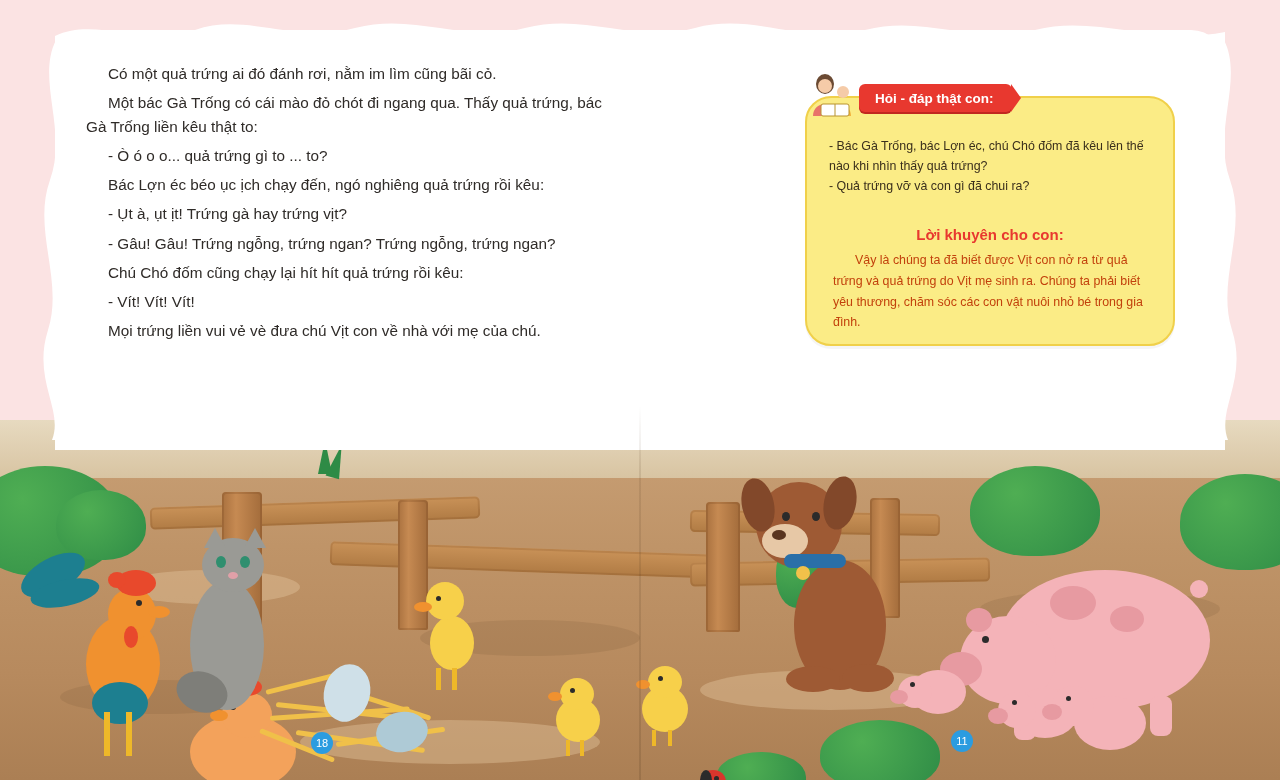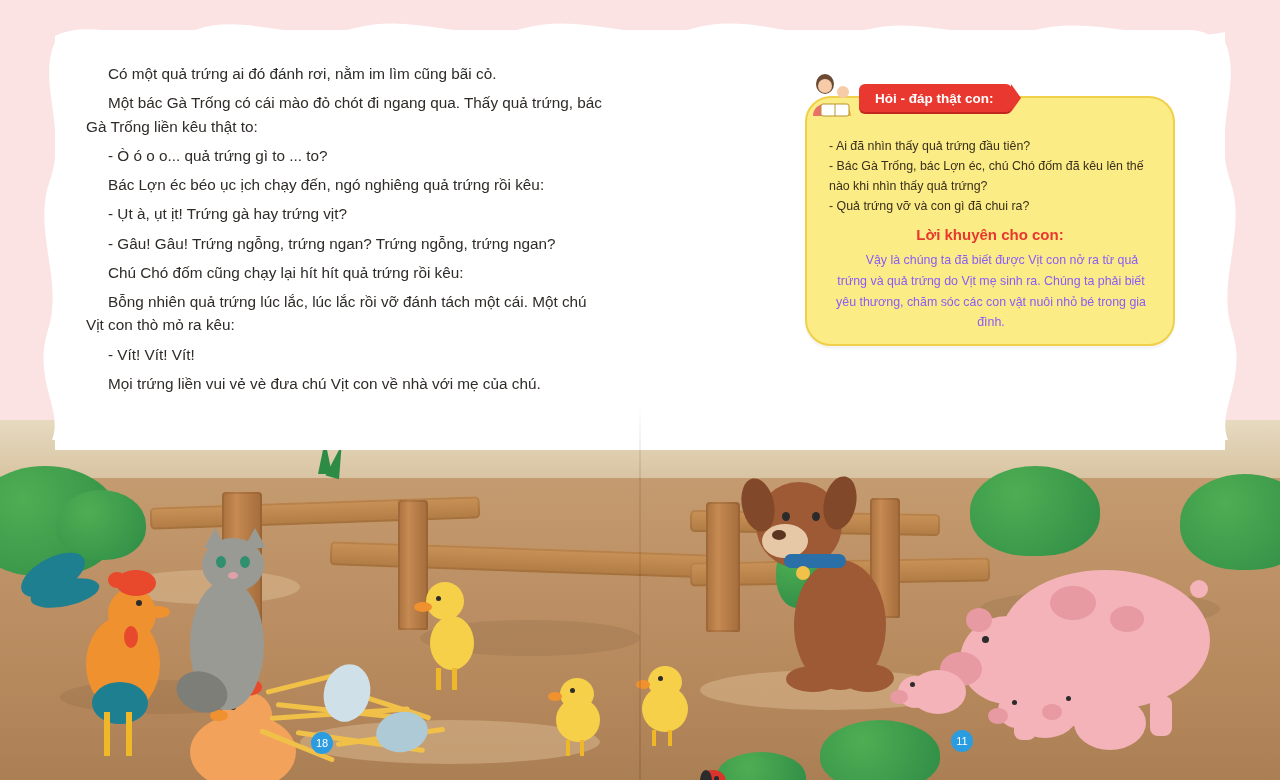--- a/index.html
+++ b/index.html
@@ -112,24 +112,24 @@
   .qa-questions { margin: 0; padding: 0; }
   .qa-advice-title {
     position: absolute; left: 0; right: 0; top: 128px;
     text-align: center;
     color: #e8382f;
     font-size: 15px;
     font-weight: bold;
   }
   .qa-advice-body {
     position: absolute; left: 26px; right: 24px; top: 152px;
-    text-align: center;
+    text-align: left;
     font-size: 12.4px;
     line-height: 1.68;
-    color: #8b5cf6;
+    color: #c2410c;
   }
   .qa-advice-body .first { padding-left: 22px; }
 
   
   .page-num {
     position: absolute;
     width: 22px; height: 22px;
     border-radius: 50%;
     background: #2b9ce0;
     color: #fff;
@@ -349,21 +349,20 @@
 
   <div class="story">
     <div class="story-body">
       <p class="ind">Có một quả trứng ai đó đánh rơi, nằm im lìm cũng bãi cỏ.</p>
       <p class="ind">Một bác Gà Trống có cái mào đỏ chót đi ngang qua. Thấy quả trứng, bác Gà Trống liền kêu thật to:</p>
       <p class="ind">- Ò ó o o... quả trứng gì to ... to?</p>
       <p class="ind">Bác Lợn éc béo ục ịch chạy đến, ngó nghiêng quả trứng rồi kêu:</p>
       <p class="ind">- Ụt à, ụt ịt! Trứng gà hay trứng vịt?</p>
       <p class="ind">- Gâu! Gâu! Trứng ngỗng, trứng ngan? Trứng ngỗng, trứng ngan?</p>
       <p class="ind">Chú Chó đốm cũng chạy lại hít hít quả trứng rồi kêu:</p>
-      <p class="ind">Bỗng nhiên quả trứng lúc lắc, lúc lắc rồi vỡ đánh tách một cái. Một chú Vịt con thò mỏ ra kêu:</p>
       <p class="ind">- Vít! Vít! Vít!</p>
       <p class="ind">Mọi trứng liền vui vẻ vè đưa chú Vịt con về nhà với mẹ của chú.</p>
     </div>
   </div>
 
   <div class="qa-box">
 
     <svg class="qa-readers" viewBox="0 0 58 48">
       <ellipse cx="20" cy="14" rx="9" ry="10" fill="#6b4a33"></ellipse>
       <circle cx="20" cy="16" r="7" fill="#f5cba8"></circle>
@@ -372,21 +371,20 @@
       <path d="M30,46 C30,33 46,33 46,46 Z" fill="#f2b23c"></path>
       <rect x="16" y="34" width="28" height="12" rx="2" fill="#ffffff" stroke="#b9942f" stroke-width="1"></rect>
       <line x1="30" y1="34" x2="30" y2="46" stroke="#b9942f" stroke-width="1"></line>
     </svg>
 
     <div class="qa-ribbon">
       <span>Hỏi - đáp thật con:</span>
     </div>
 
     <ul class="qa-questions">
-      <li>- Ai đã nhìn thấy quả trứng đầu tiên?</li>
       <li>- Bác Gà Trống, bác Lợn éc, chú Chó đốm đã kêu lên thế nào khi nhìn thấy quả trứng?</li>
       <li>- Quả trứng vỡ và con gì đã chui ra?</li>
     </ul>
 
     <div class="qa-advice-title">Lời khuyên cho con:</div>
     <div class="qa-advice-body">
       <span class="first">Vậy là chúng ta đã biết được Vịt con nở ra từ quả trứng và quả trứng do Vịt mẹ sinh ra. Chúng ta phải biết yêu thương, chăm sóc các con vật nuôi nhỏ bé trong gia đình.</span>
     </div>
   </div>
 

